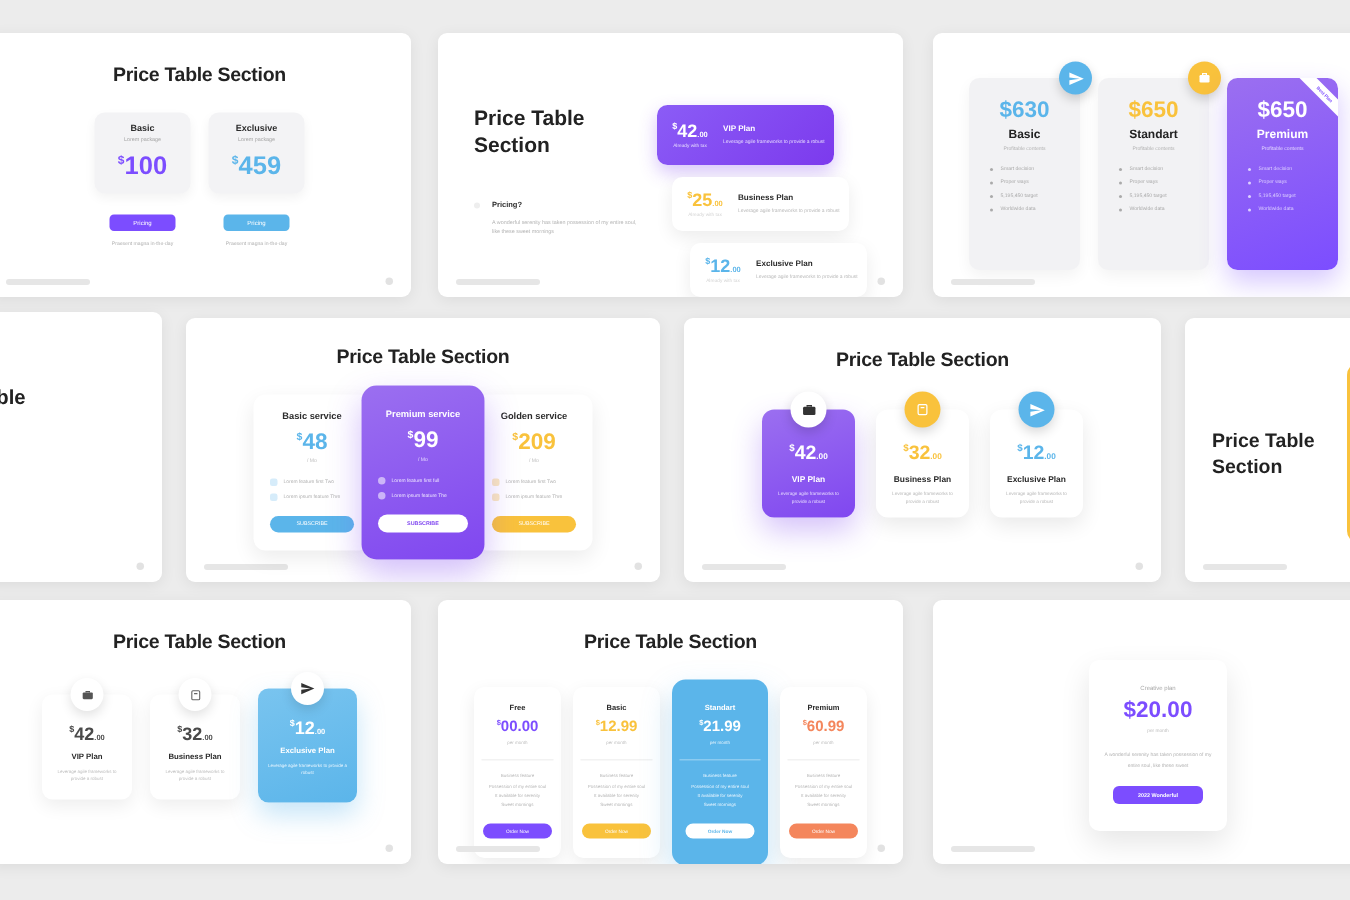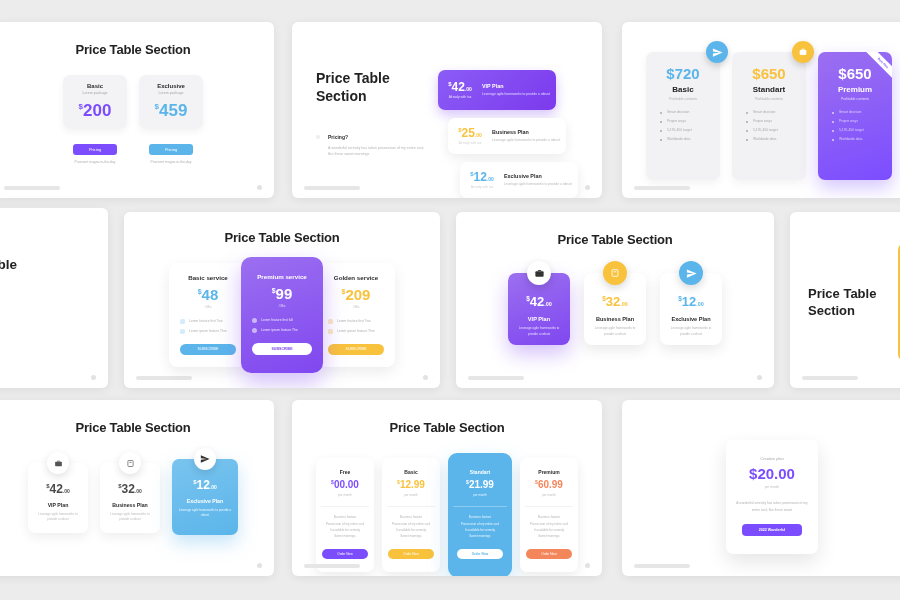--- a/index.html
+++ b/index.html
@@ -269,21 +269,21 @@
 <div class="gallery">
 
   <div class="slide" id="slide1">
     <div class="slide-title">Price Table Section</div>
     <div class="cards">
 
       <div class="pcard">
         <div class="ptop shadow-card">
           <div class="pname">Basic</div>
           <div class="psub">Lorem package</div>
-          <div class="pprice" style="color:#7c4dff"><span class="cur">$</span><span>200</span></div>
+          <div class="pprice" style="color:#7c4dff"><span class="cur">$</span><span>100</span></div>
         </div>
         <div class="pbot">
           <div class="pbtn" style="background:#7c4dff">Pricing</div>
           <div class="pdesc">Praesent magna in-the-day</div>
         </div>
       </div>
 
 
       <div class="pcard">
         <div class="ptop shadow-card">
@@ -352,21 +352,21 @@
 
   <div class="slide" id="slide3">
     <div class="cols">
 
       <div class="col">
         <div class="chip" style="background:#5bb5ea">
           <svg viewBox="0 0 24 24" width="11" height="11" fill="#fff">
               <path d="M2 21l21-9L2 3v7l15 2-15 2z"></path>
             </svg>
         </div>
-        <div class="cprice" style="color:#5bb5ea">$720</div>
+        <div class="cprice" style="color:#5bb5ea">$630</div>
         <div class="cname">Basic</div>
         <div class="csub">Profitable contents</div>
         <ul>
           <li>Smart decision</li>
           <li>Proper ways</li>
           <li>5,195,450 target</li>
           <li>Worldwide data</li>
         </ul>
       </div>
 

